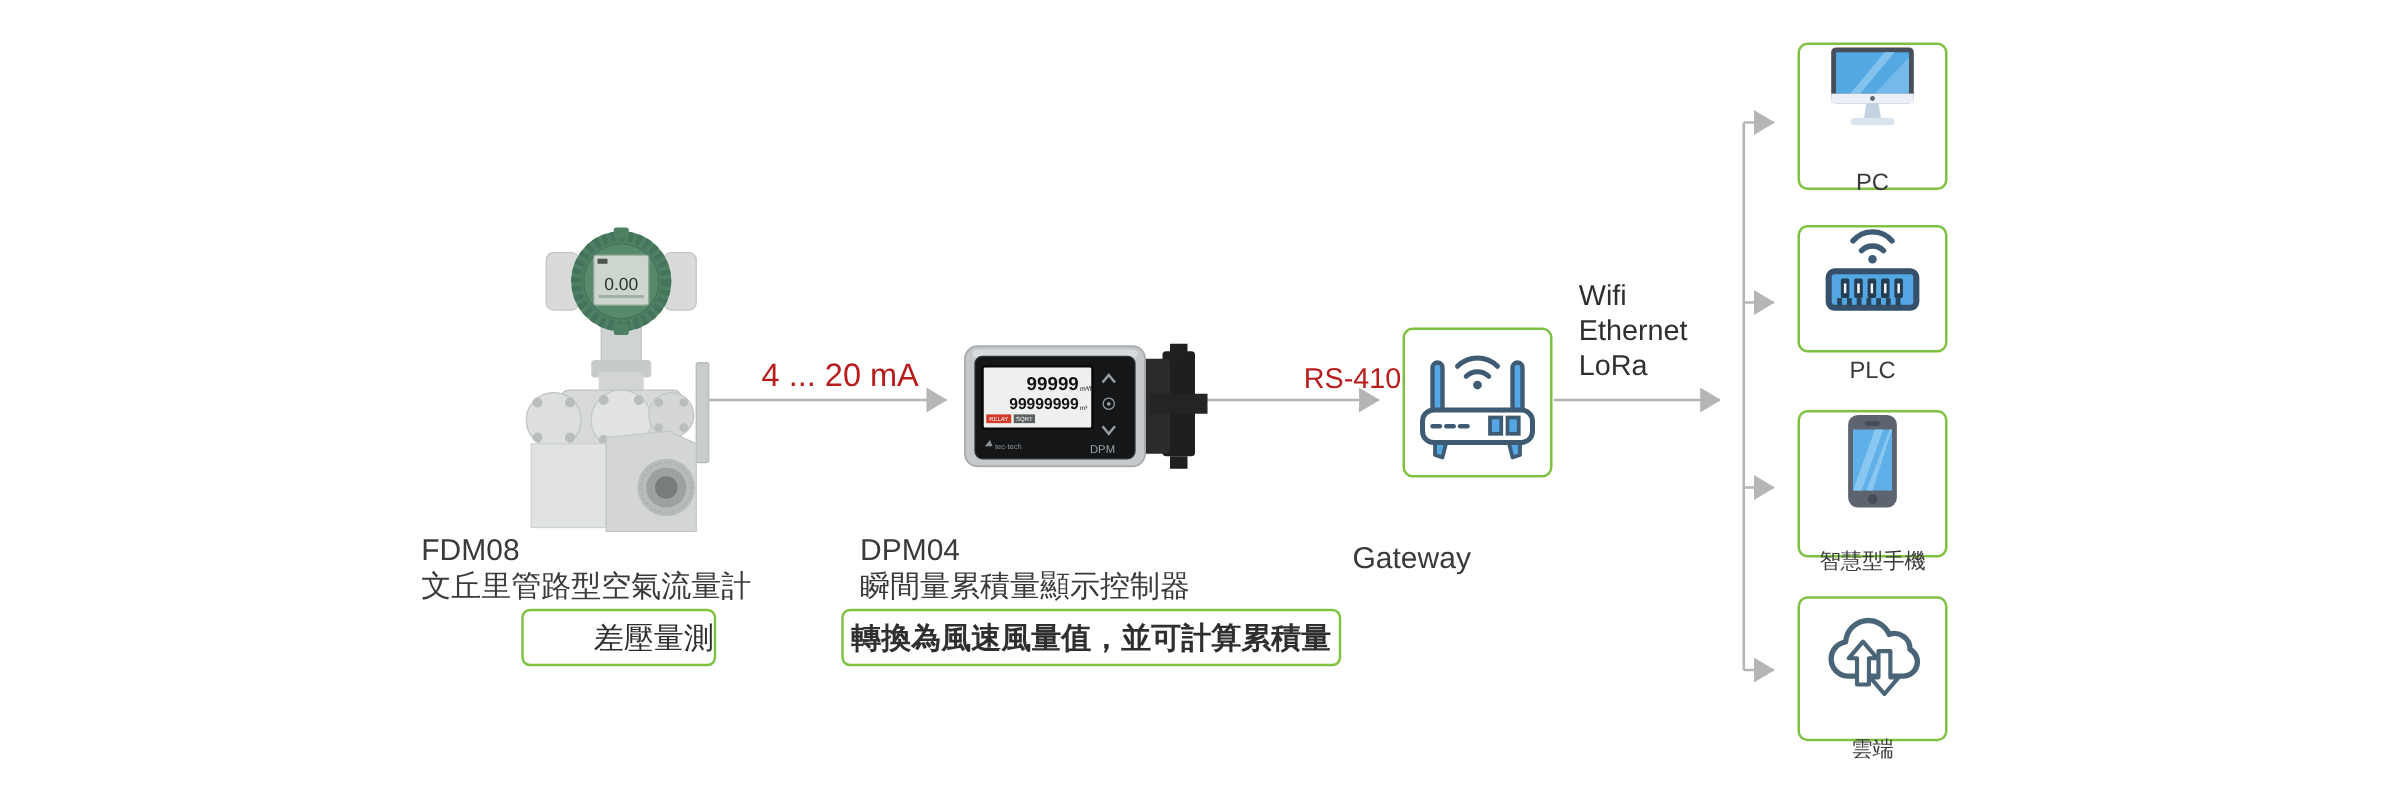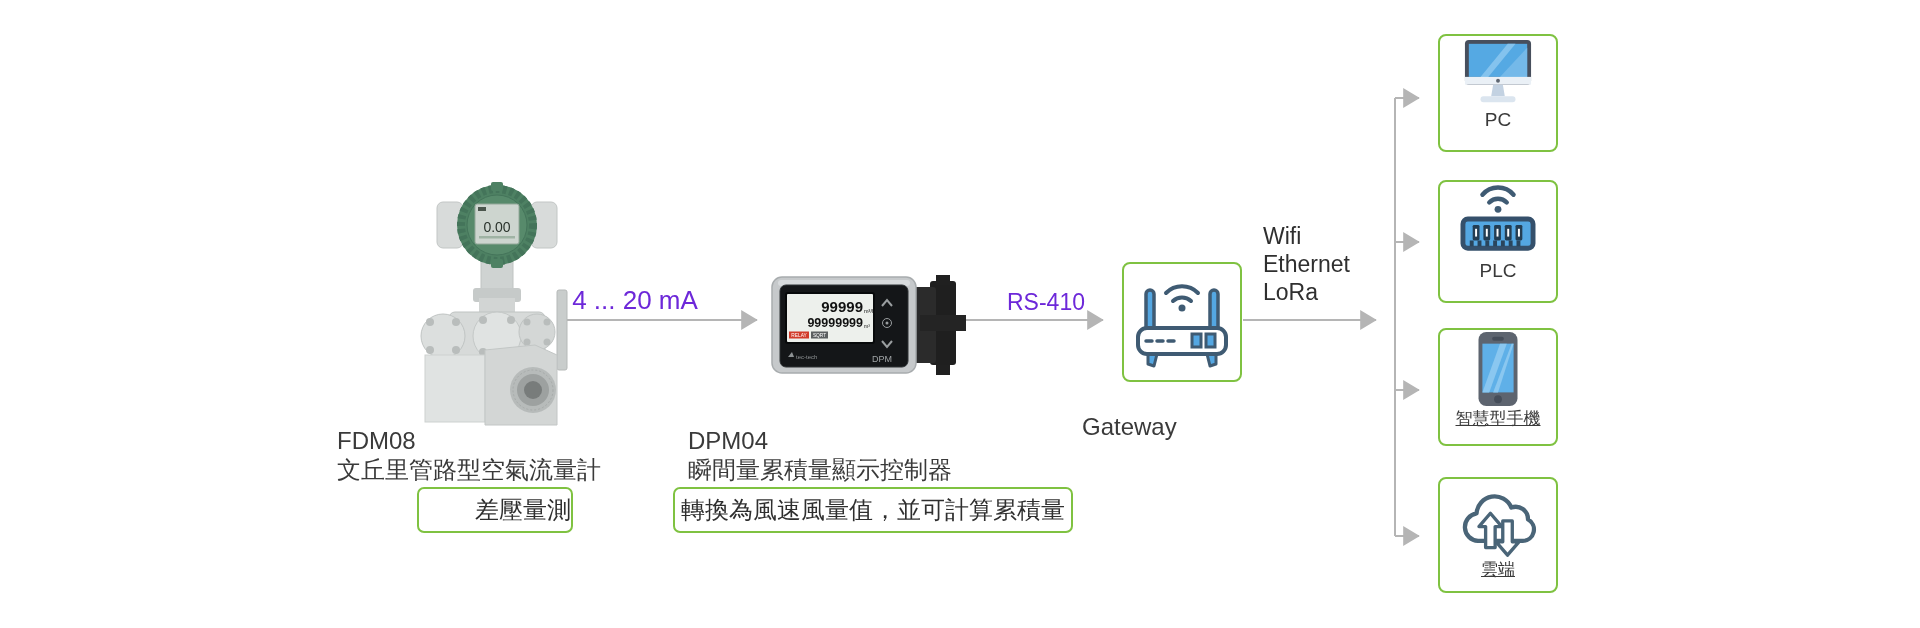--- a/index.html
+++ b/index.html
@@ -1,32 +1,32 @@
 <!DOCTYPE html>
 <html><head>
 <meta charset="utf-8">
 <style>
   html,body{margin:0;padding:0;background:#ffffff;}
   body{width:1920px;height:628px;overflow:hidden;font-family:"Liberation Sans",sans-serif;}
   .canvas{position:relative;width:1920px;height:628px;background:#fff;}
   .abs{position:absolute;}
   .caption{position:absolute;color:#3a3a3a;text-align:left;font-size:24px;line-height:29px;}
-  .conn-label{position:absolute;color:#6d28d9;text-align:center;}
+  .conn-label{position:absolute;color:#b91c1c;text-align:right;}
   .green-box{position:absolute;box-sizing:border-box;border:2px solid #7fc241;border-radius:7px;
              background:#fff;display:flex;align-items:center;justify-content:center;
              font-size:24px;color:#2f2f2f;white-space:nowrap;}
   .gateway-box{position:absolute;left:1122px;top:262px;width:120px;height:120px;box-sizing:border-box;
                border:2px solid #7fc241;border-radius:8px;background:#fff;
                display:flex;align-items:center;justify-content:center;}
   .endpoint{position:absolute;left:1438px;width:120px;box-sizing:border-box;
             border:2px solid #7fc241;border-radius:8px;background:#fff;
-            display:flex;flex-direction:column;align-items:center;padding-bottom:19px;}
+            display:flex;flex-direction:column;align-items:center;padding-bottom:19px;gap:30px;}
   .endpoint .icon-wrap{flex:1;display:flex;align-items:center;justify-content:center;width:100%;}
   .ep-label{font-size:19px;color:#3a3a3a;line-height:22px;}
-  .ep-label.cjk{font-size:17px;text-decoration:underline;}
+  .ep-label.cjk{font-size:17px;}
   .protocols{position:absolute;left:1263px;top:222px;font-size:23px;line-height:28px;color:#2f2f2f;text-align:left;}
 </style>
 </head>
 <body>
 
 <div class="canvas">
 
   <svg class="abs" style="left:0;top:0" width="1920" height="628" viewBox="0 0 1920 628">
     <defs>
       <marker id="arr" viewBox="0 0 10 12" refX="9.5" refY="6" markerWidth="17" markerHeight="20" markerUnits="userSpaceOnUse" orient="auto">
@@ -133,28 +133,28 @@
   </div>
 
   <div class="caption" style="left:337px;top:426px;width:320px;">
     <div>FDM08</div>
     <div>文丘里管路型空氣流量計</div>
   </div>
   <div class="caption" style="left:688px;top:426px;width:320px;">
     <div>DPM04</div>
     <div>瞬間量累積量顯示控制器</div>
   </div>
-  <div class="caption" style="left:1082px;top:412px;width:200px;">
+  <div class="caption" style="left:1082px;top:432px;width:200px;">
     <div>Gateway</div>
   </div>
 
   <div class="green-box" style="left:417px;top:487px;width:156px;height:46px;justify-content:flex-end;">
     <span>差壓量測</span>
   </div>
-  <div class="green-box" style="left:673px;top:487px;width:400px;height:46px;">
+  <div class="green-box" style="left:673px;top:487px;width:400px;height:46px;font-weight:bold;">
     <span>轉換為風速風量值，並可計算累積量</span>
   </div>
 
   <div class="gateway-box">
     <svg width="100" height="92" viewBox="0 0 100 92">
       <path d="M41 25 a13 13 0 0 1 18 0" stroke="#3f5b73" stroke-width="4" fill="none" stroke-linecap="round"></path>
       <path d="M34 17 a22.5 22.5 0 0 1 32 0" stroke="#3f5b73" stroke-width="4" fill="none" stroke-linecap="round"></path>
       <circle cx="50" cy="32" r="3.5" fill="#3f5b73"></circle>
       <rect x="14" y="14" width="8" height="44" rx="4" fill="#54a7e2" stroke="#3f5b73" stroke-width="3.5"></rect>
       <rect x="78" y="14" width="8" height="44" rx="4" fill="#54a7e2" stroke="#3f5b73" stroke-width="3.5"></rect>
@@ -180,21 +180,21 @@
         <polygon points="52,6 60,6 32,40 24,40" fill="#84c3ee"></polygon>
         <rect x="8" y="40" width="68" height="8" fill="#eaf0f6"></rect>
         <circle cx="42" cy="44" r="2" fill="#5e6672"></circle>
         <polygon points="37,48 47,48 49,60 35,60" fill="#c3d2e2"></polygon>
         <rect x="24" y="60" width="36" height="6" rx="3" fill="#dbe5ef"></rect>
       </svg>
     </div>
     <div class="ep-label">PC</div>
   </div>
 
-  <div class="endpoint" style="top:180px;height:123px;">
+  <div class="endpoint" style="top:180px;height:102px;">
     <div class="icon-wrap">
       <svg width="84" height="74" viewBox="0 0 84 76">
         <path d="M33 19 a12.5 12.5 0 0 1 18 0" stroke="#3f5b73" stroke-width="4.5" fill="none" stroke-linecap="round"></path>
         <path d="M26 11 a21 21 0 0 1 32 0" stroke="#3f5b73" stroke-width="4.5" fill="none" stroke-linecap="round"></path>
         <circle cx="42" cy="26" r="3.5" fill="#3f5b73"></circle>
         <rect x="6" y="36" width="72" height="30" rx="5" fill="#54a7e2" stroke="#35506b" stroke-width="5"></rect>
         <g fill="#243d52">
           <rect x="16" y="42" width="7" height="16" rx="1.5"></rect>
             <rect x="27" y="42" width="7" height="16" rx="1.5"></rect>
           <rect x="38" y="42" width="7" height="16" rx="1.5"></rect>

